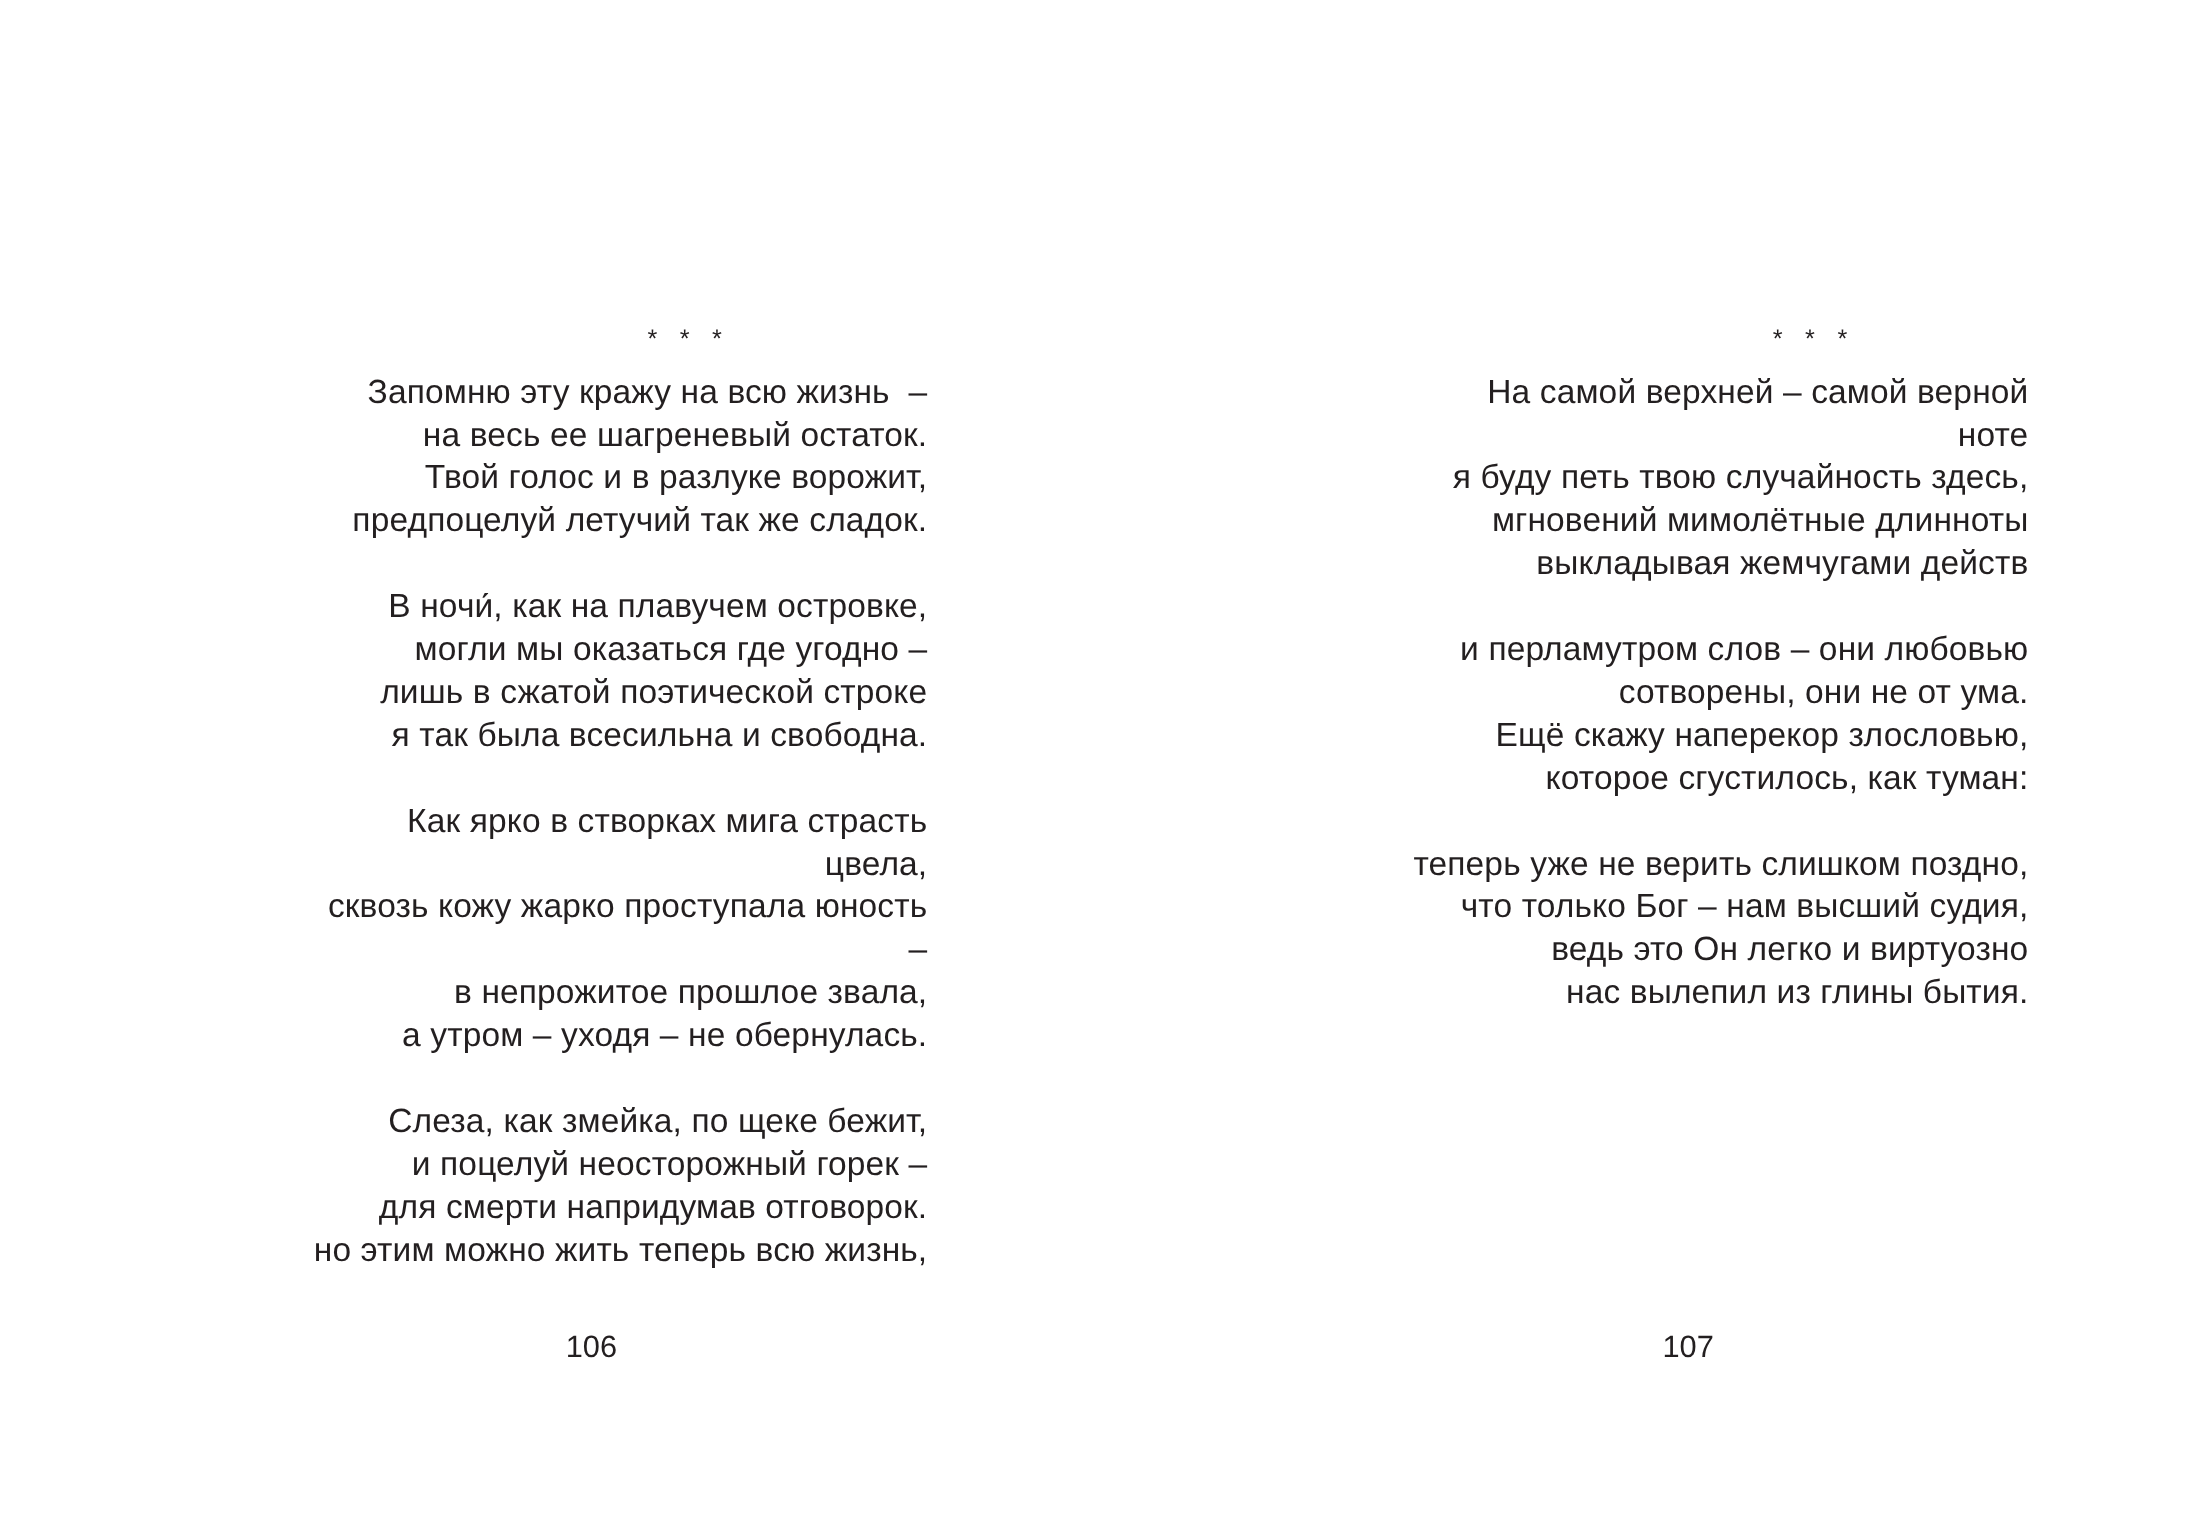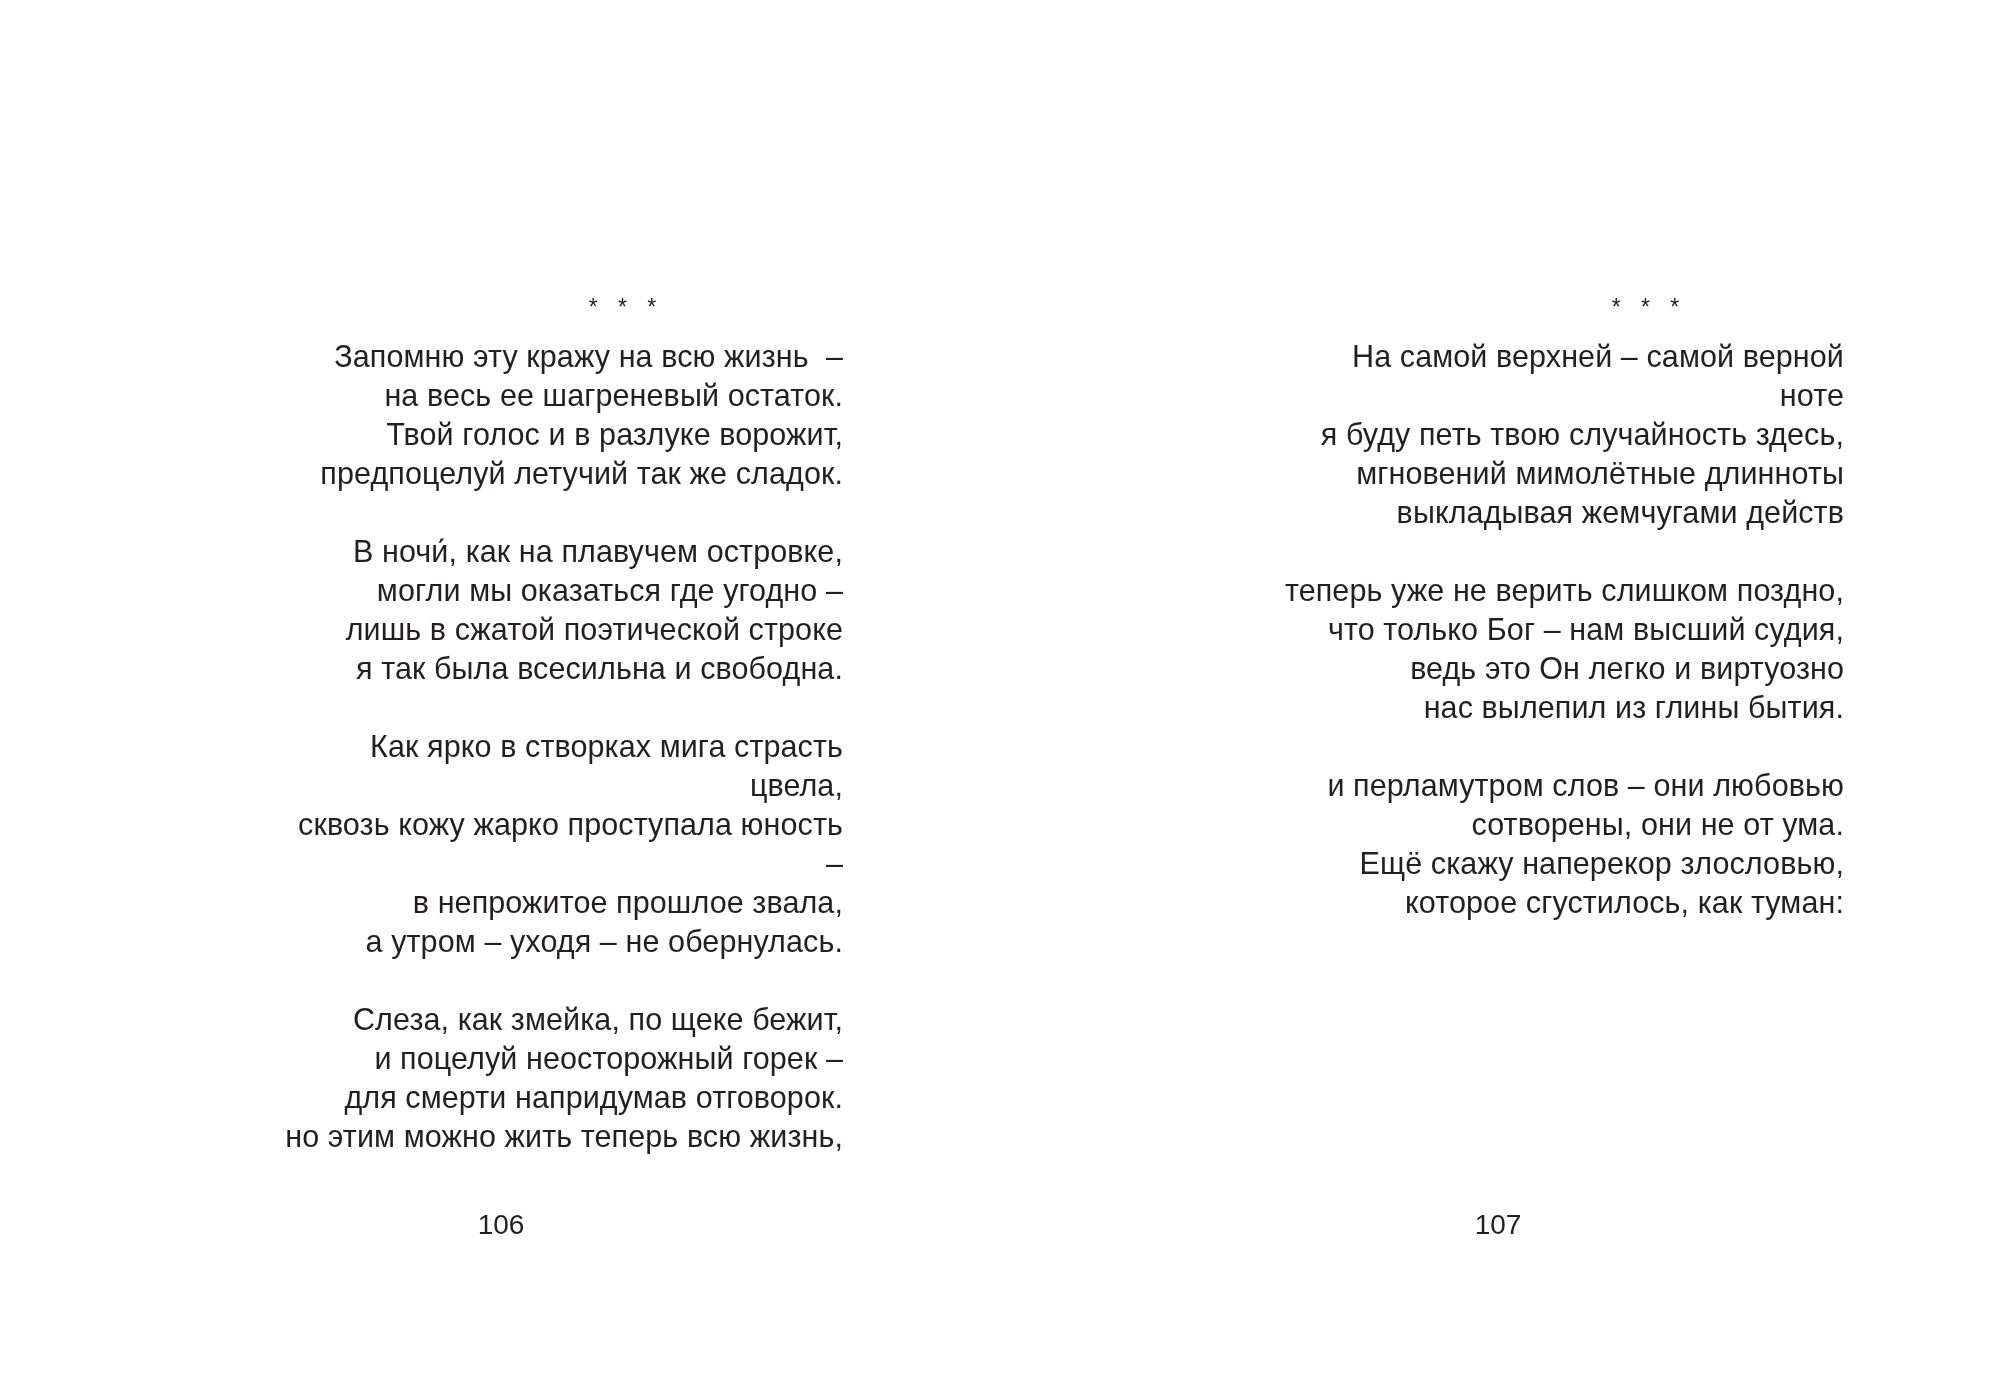--- a/index.html
+++ b/index.html
@@ -67,21 +67,21 @@
     white-space: pre-wrap;
     letter-spacing: 0.1px;
   }
 
   .folio {
     position: absolute;
     bottom: 147px;
     font-size: 28px;
     line-height: 1;
     color: #231f20;
-    text-align: center;
+    text-align: right;
     width: 120px;
   }
   .page-left .folio  { left: 441px; }
   .page-right .folio { left: 1437px; }
 
   .page-right .folio { left: 433px; }
 </style>
 </head>
 <body>
 
@@ -131,31 +131,31 @@
       <div class="section-mark">* * *</div>
 
       <div class="stanza">
         <div class="line">На самой верхней – самой верной ноте</div>
         <div class="line">я буду петь твою случайность здесь,</div>
         <div class="line">мгновений мимолётные длинноты</div>
         <div class="line">выкладывая жемчугами действ</div>
       </div>
 
       <div class="stanza">
+        <div class="line">и перламутром слов – они любовью</div>
+        <div class="line">сотворены, они не от ума.</div>
+        <div class="line">Ещё скажу наперекор злословью,</div>
+        <div class="line">которое сгустилось, как туман:</div>
+      </div>
+
+      <div class="stanza">
         <div class="line">теперь уже не верить слишком поздно,</div>
         <div class="line">что только Бог – нам высший судия,</div>
         <div class="line">ведь это Он легко и виртуозно</div>
         <div class="line">нас вылепил из глины бытия.</div>
-      </div>
-
-      <div class="stanza">
-        <div class="line">и перламутром слов – они любовью</div>
-        <div class="line">сотворены, они не от ума.</div>
-        <div class="line">Ещё скажу наперекор злословью,</div>
-        <div class="line">которое сгустилось, как туман:</div>
       </div>
 
     </div>
 
     <div class="folio">107</div>
   </div>
 
 </div>
 
 </body></html>

